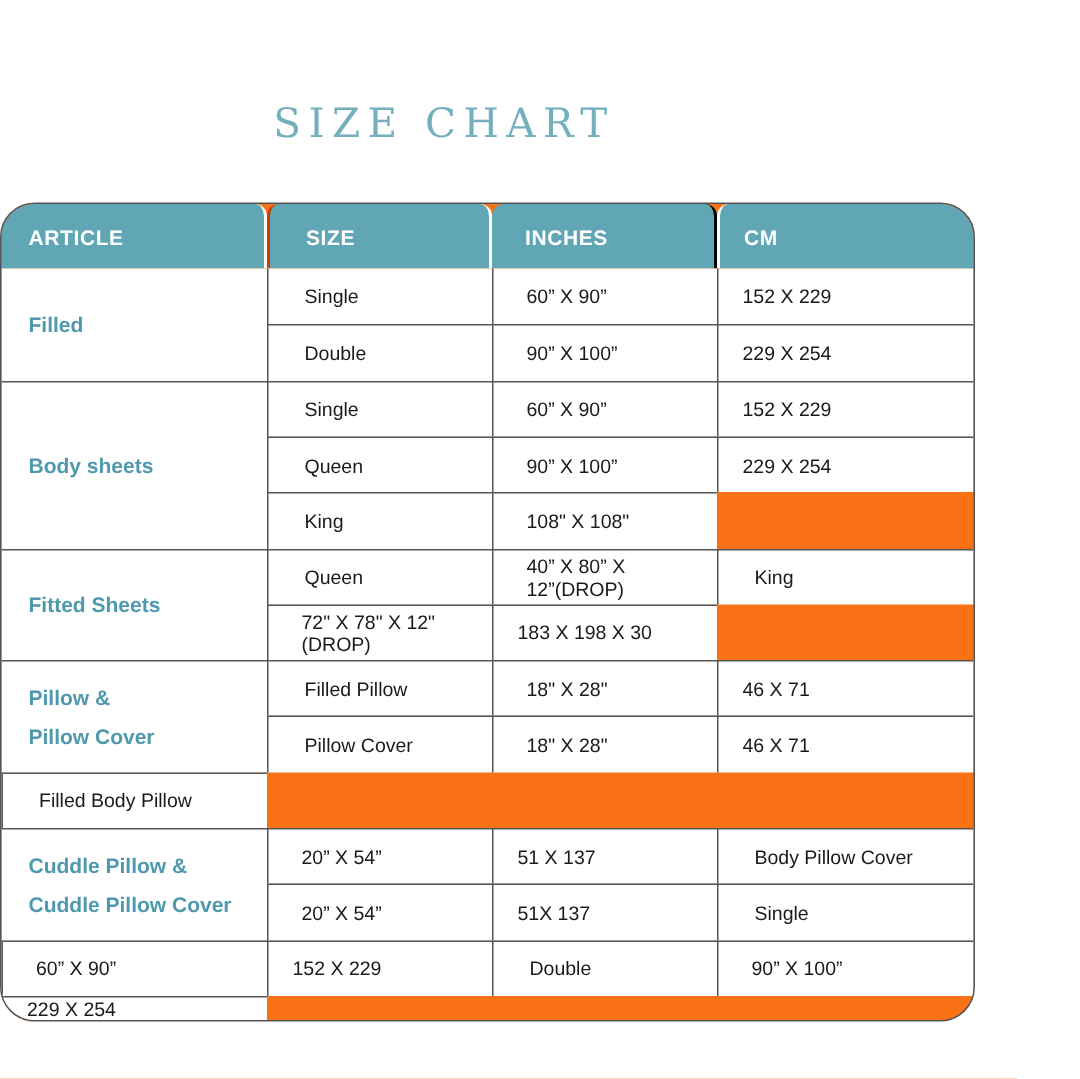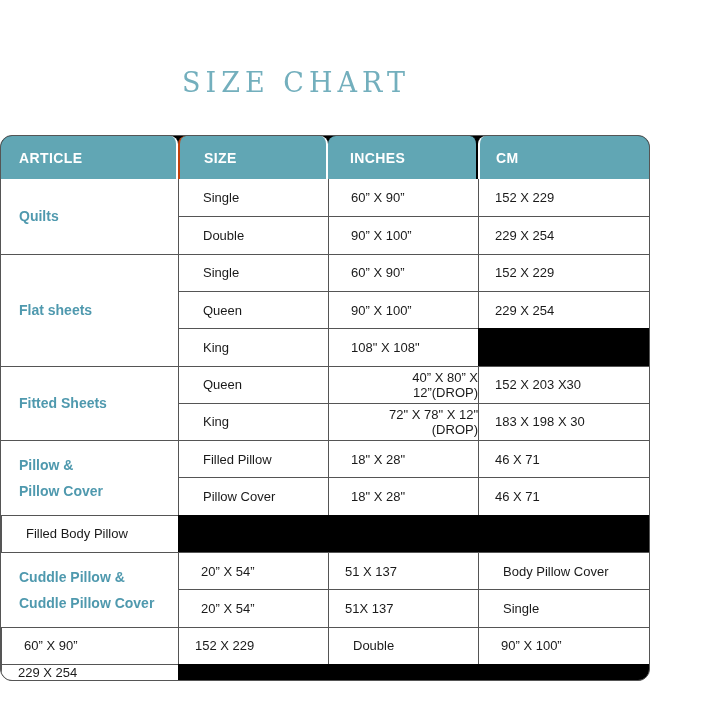--- a/index.html
+++ b/index.html
@@ -20,23 +20,23 @@
     font-weight: 400;
     letter-spacing: 5px;
     color: var(--title, #73AFBD);
   }
 
   
   .table-wrap {
     width: 650px;
     margin: 37px auto 12px auto;
     border: 1px solid var(--border, #555);
-    border-radius: 12px;
+    border-radius: 23px;
     overflow: hidden;
-    background: #000000;
+    background: #f97316;
   }
   .grid {
     display: grid;
     grid-template-columns: 177px 150px 150px 171px;
     grid-template-rows: 43px repeat(13, 1fr);
     width: 648px;
     height: 544px;
   }
   .hcell {
     background: var(--header-bg, #61A6B4);
@@ -54,21 +54,20 @@
   .hcell.h-cm      { padding-left: 16px; border-left: 2px solid #fff; }
   .hcell.h-article { border-right: 2px solid #fff; }
 
   .cell {
     display: flex;
     align-items: center;
     font-size: 13px;
     font-weight: 500;
     color: var(--text, #1A1A1A);
     background: #fff;
-    text-align: right;
   }
   .c-article {
     grid-column: 1;
     flex-direction: column;
     align-items: flex-start;
     justify-content: center;
     padding-left: 18px;
     color: var(--article, #4F99AE);
     font-size: 14px;
     font-weight: 700;
@@ -87,45 +86,44 @@
   <div class="title">SIZE CHART</div>
 
   <div class="table-wrap">
     <div class="grid">
       <div class="hcell h-article">ARTICLE</div>
       <div class="hcell h-size">SIZE</div>
       <div class="hcell h-inches">INCHES</div>
       <div class="hcell h-cm">CM</div>
 
     <div class="cell c-article" style="grid-row: span 2;">
-          <span>Quilts</span>
+          <span>Filled</span>
         </div>
         <div class="cell c-size b-left">Single</div>
         <div class="cell c-inches b-left">60” X 90”</div>
         <div class="cell c-cm b-left">152 X 229</div>
         <div class="cell c-size b-left b-top">Double</div>
         <div class="cell c-inches b-left b-top">90” X 100”</div>
         <div class="cell c-cm b-left b-top">229 X 254</div>
         <div class="cell c-article b-top" style="grid-row: span 3;">
-          <span>Flat sheets</span>
+          <span>Body sheets</span>
         </div>
         <div class="cell c-size b-left b-top">Single</div>
         <div class="cell c-inches b-left b-top">60” X 90”</div>
         <div class="cell c-cm b-left b-top">152 X 229</div>
         <div class="cell c-size b-left b-top">Queen</div>
         <div class="cell c-inches b-left b-top">90” X 100”</div>
         <div class="cell c-cm b-left b-top">229 X 254</div>
         <div class="cell c-size b-left b-top">King</div>
         <div class="cell c-inches b-left b-top">108" X 108"</div>
         <div class="cell c-article b-top" style="grid-row: span 2;">
           <span>Fitted Sheets</span>
         </div>
         <div class="cell c-size b-left b-top">Queen</div>
         <div class="cell c-inches b-left b-top">40” X 80” X 12”(DROP)</div>
-        <div class="cell c-cm b-left b-top">152 X 203 X30</div>
         <div class="cell c-size b-left b-top">King</div>
         <div class="cell c-inches b-left b-top">72" X 78" X 12"(DROP)</div>
         <div class="cell c-cm b-left b-top">183 X 198 X 30</div>
         <div class="cell c-article b-top" style="grid-row: span 2;">
           <span>Pillow &amp;</span>
           <span>Pillow Cover</span>
         </div>
         <div class="cell c-size b-left b-top">Filled Pillow</div>
         <div class="cell c-inches b-left b-top">18" X 28"</div>
         <div class="cell c-cm b-left b-top">46 X 71</div>

